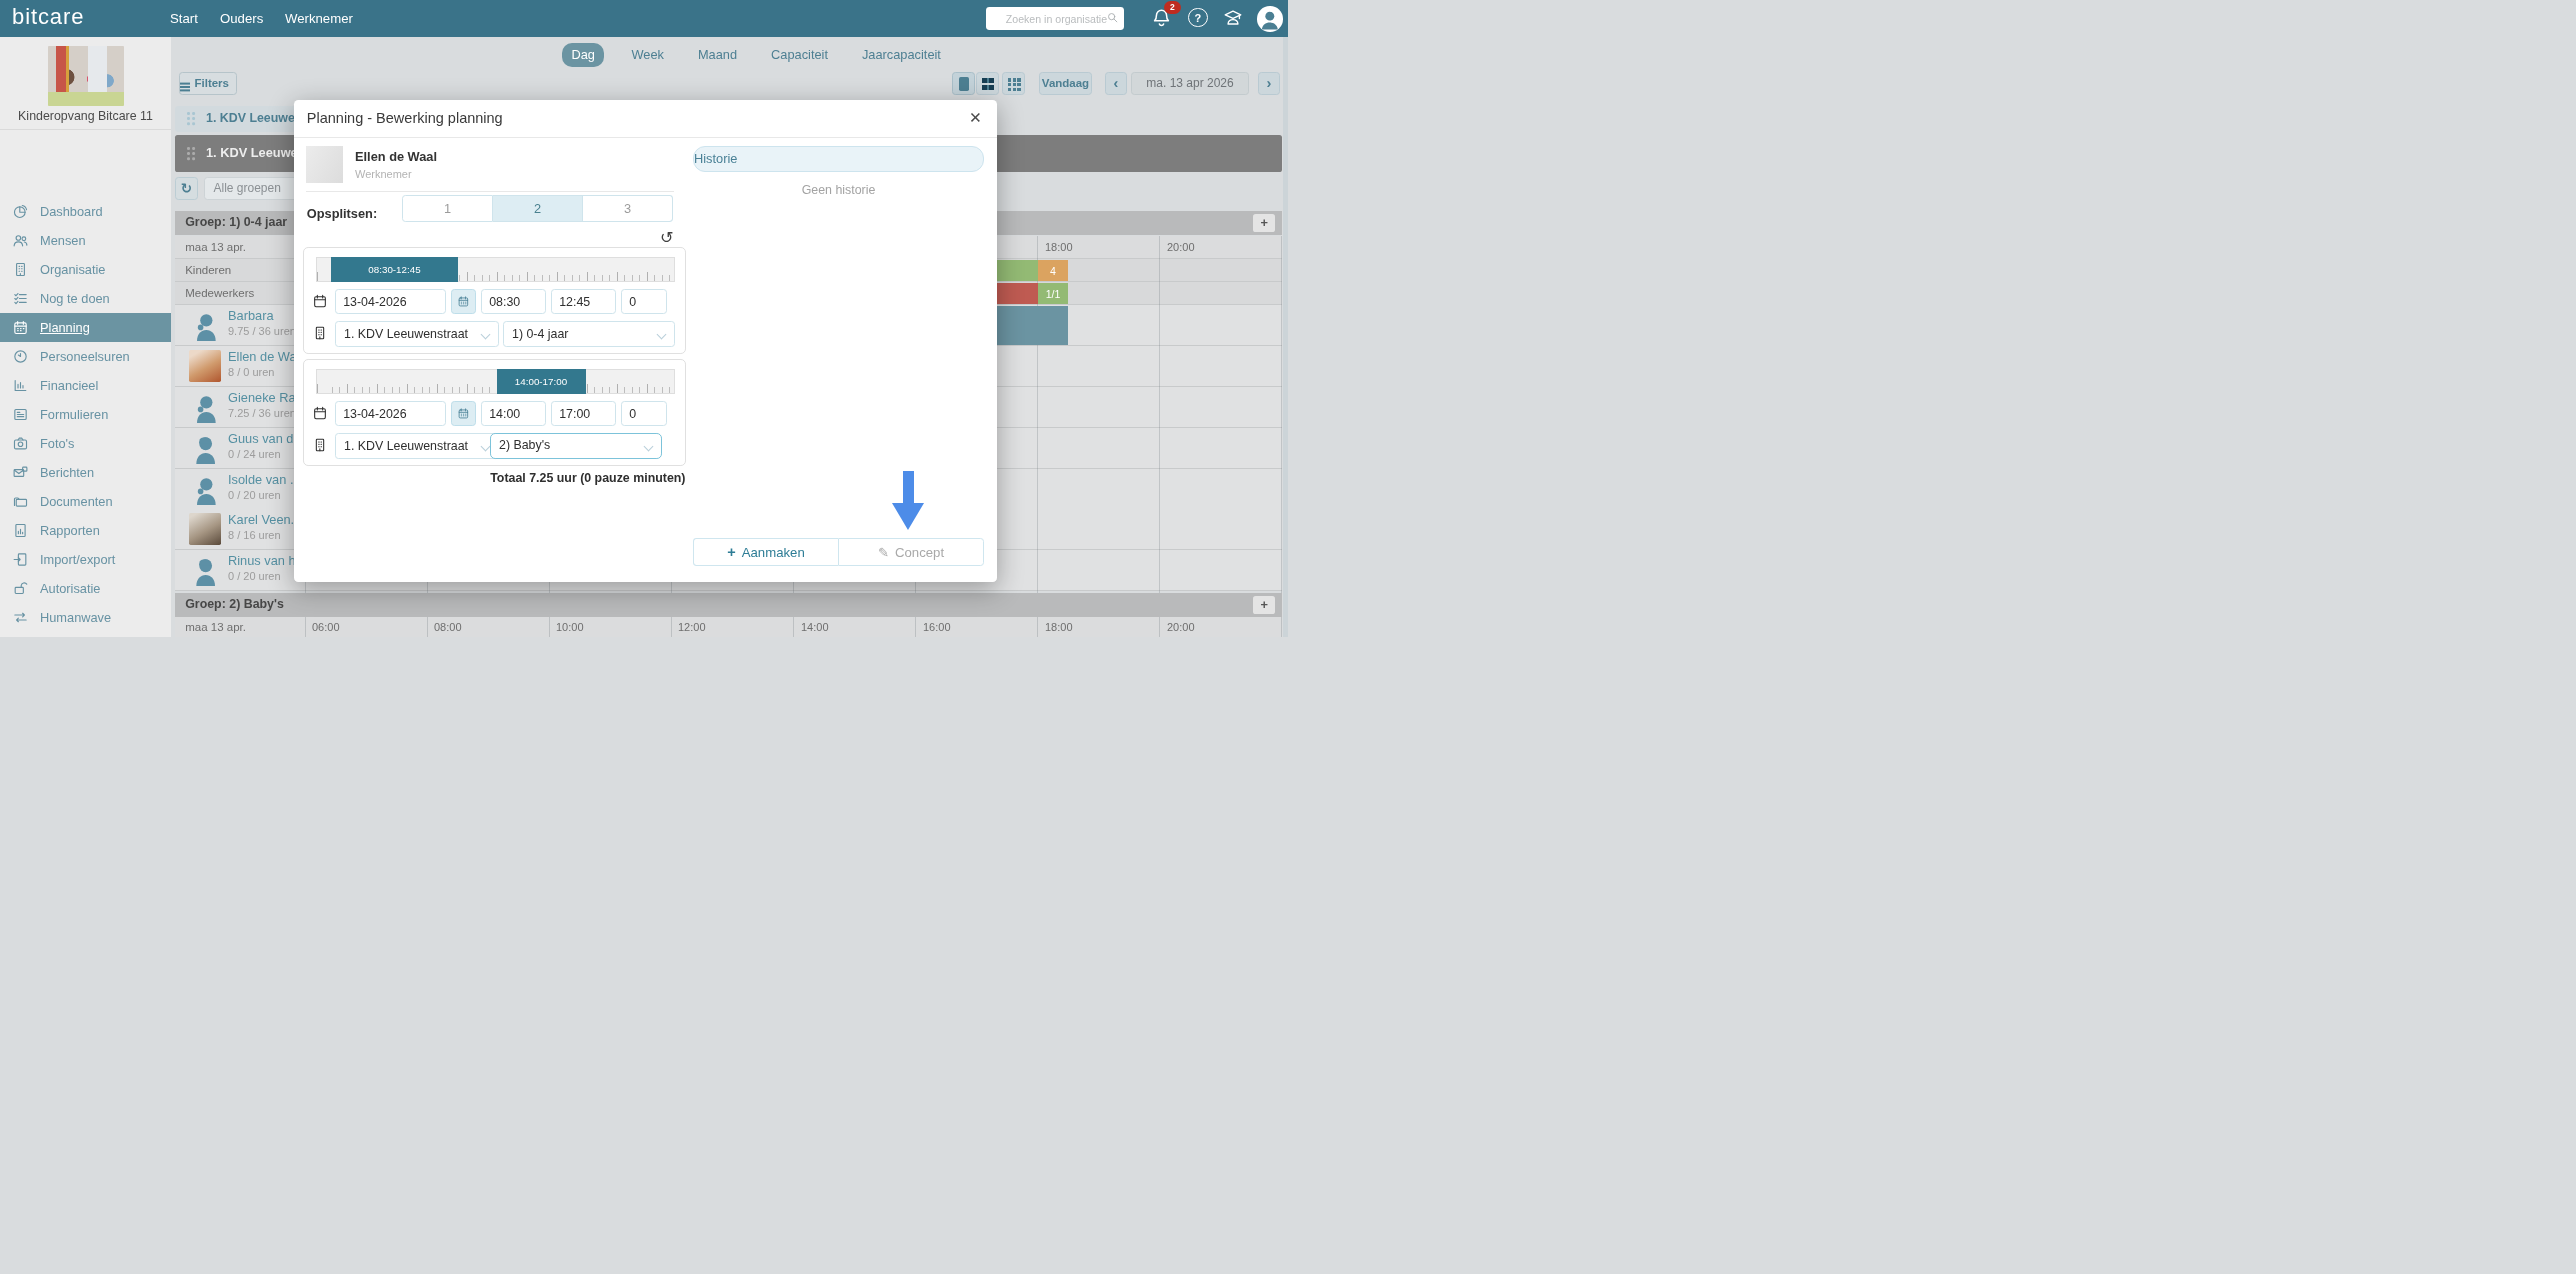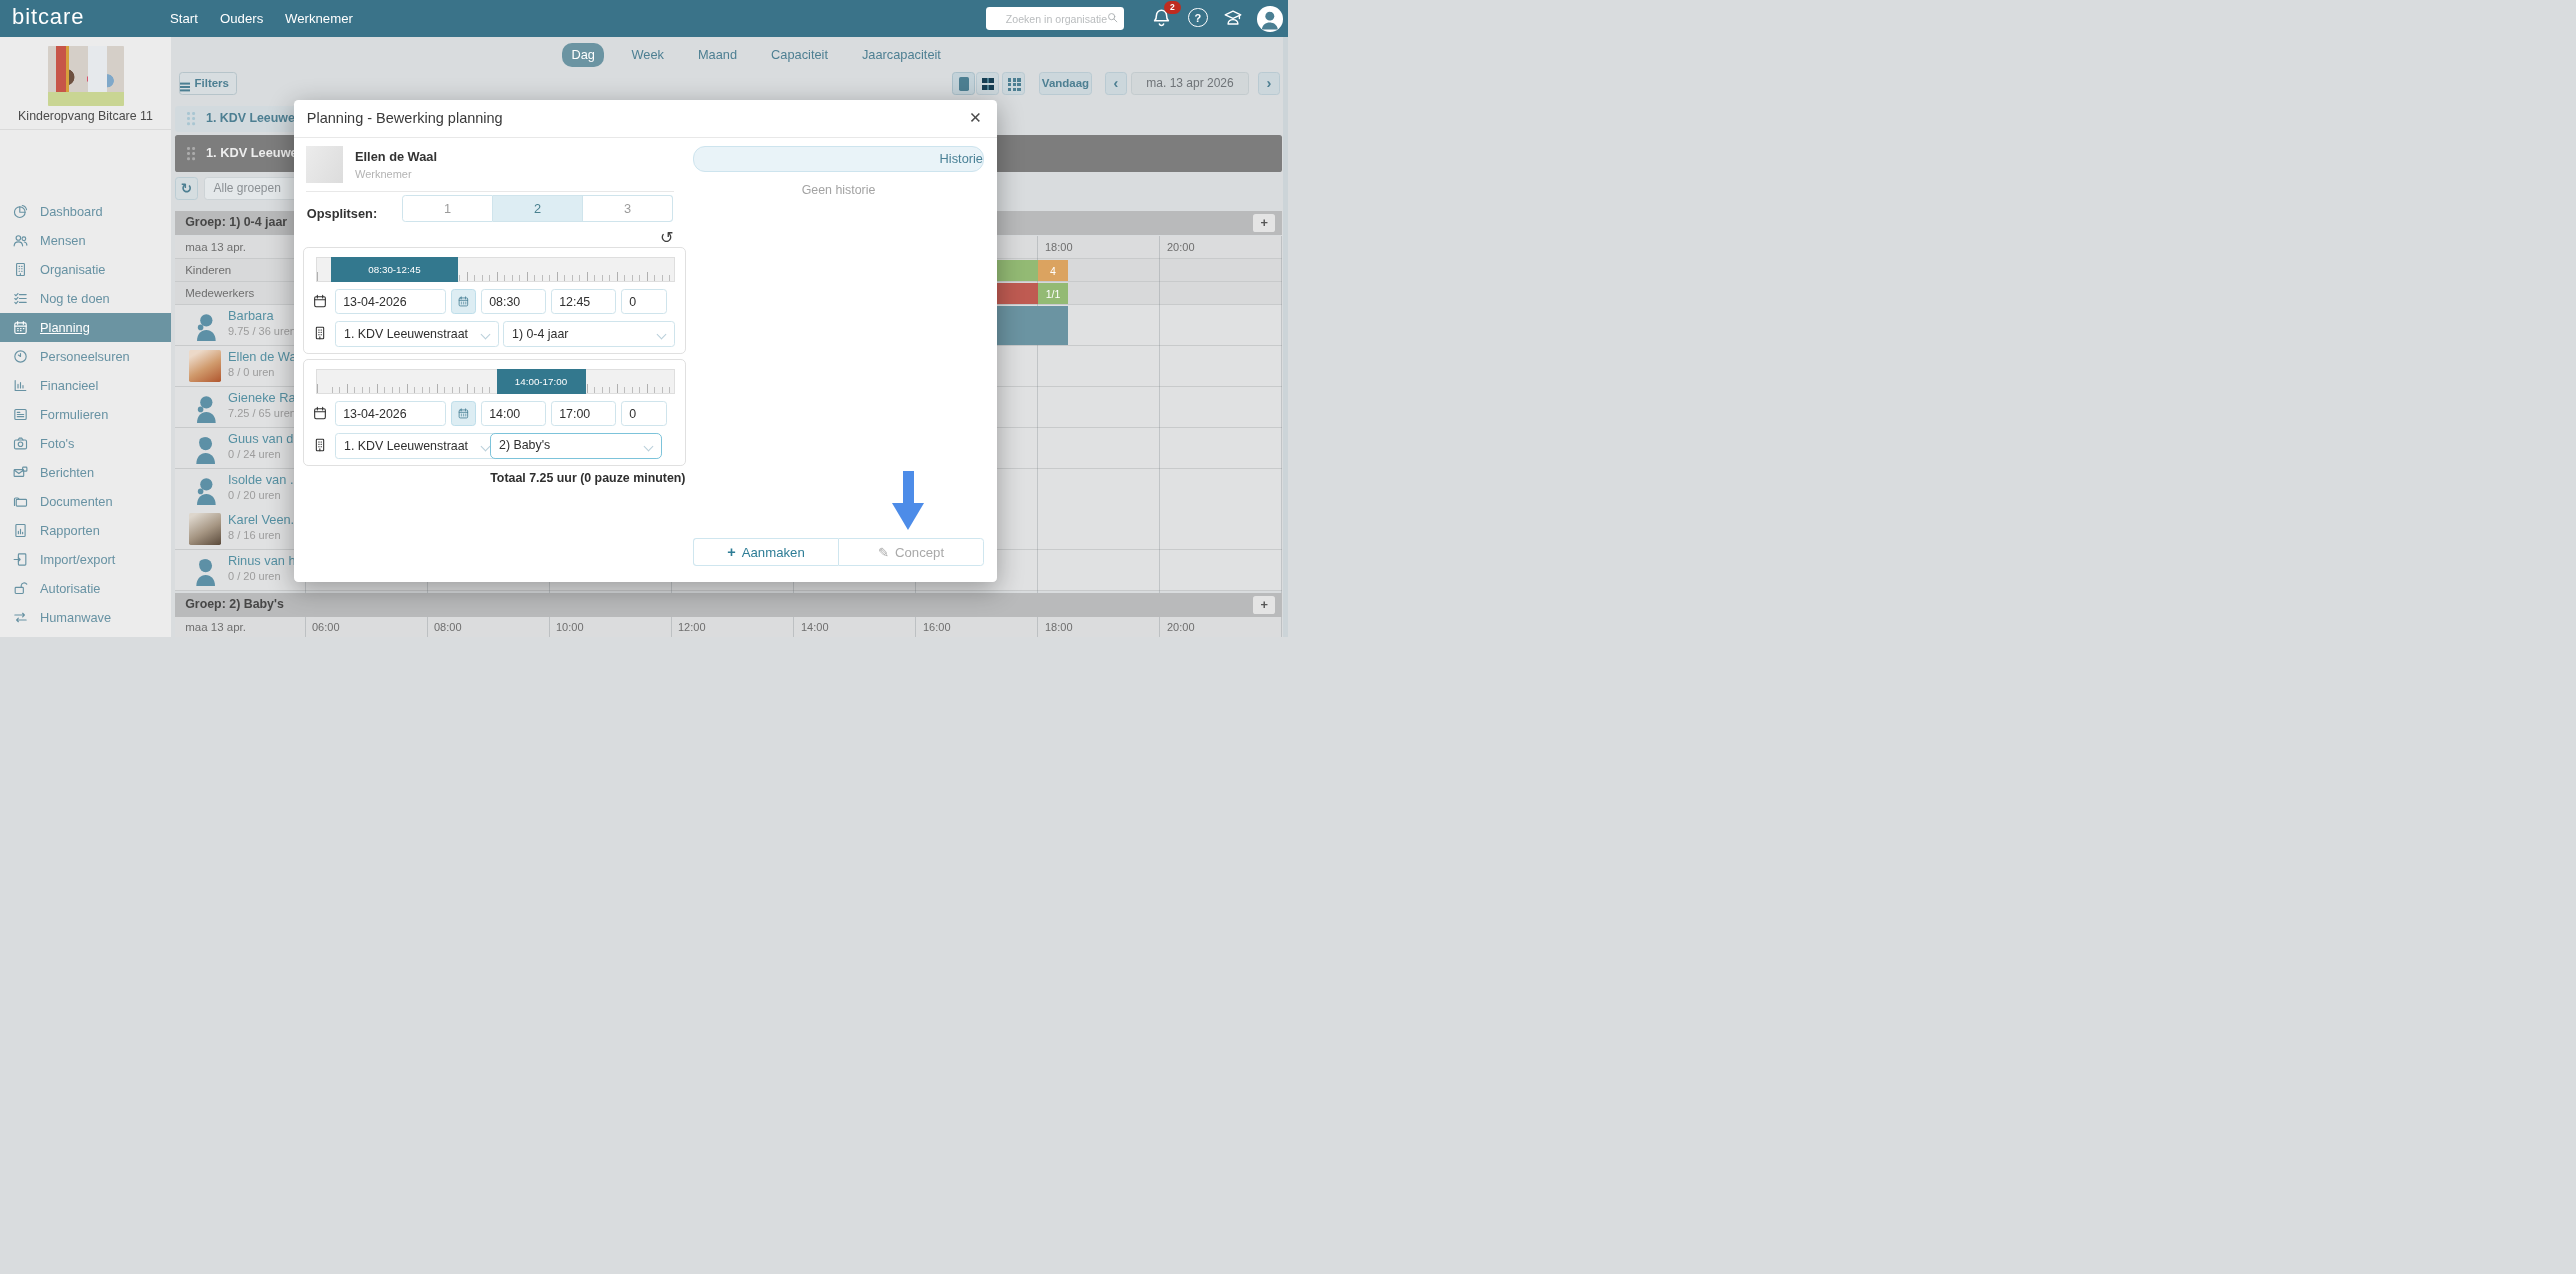--- a/index.html
+++ b/index.html
@@ -115,21 +115,21 @@
     padding-left:7.7px;box-sizing:border-box;font-family:inherit;background:#fff;outline:none;}
   .m-calbtn{position:absolute;width:25px;height:25px;background:#ddedf3;border:0.9px solid #bedeea;border-radius:3.4px;
     box-sizing:border-box;cursor:pointer;display:flex;align-items:center;justify-content:center;}
   .m-select{position:absolute;height:25.6px;border:0.9px solid #cfe4ec;border-radius:3.4px;font-size:12.4px;color:#2f2f2f;
     line-height:24px;padding-left:8.5px;box-sizing:border-box;cursor:pointer;background:#fff;}
   .m-select .car{position:absolute;right:8.5px;top:8.5px;width:6px;height:6px;border-right:1.3px solid #b9cfda;
     border-bottom:1.3px solid #b9cfda;transform:rotate(45deg);}
   .m-select.focused{border:1.7px solid #7cc3da;border-radius:5.1px;line-height:22px;}
   .m-total{position:absolute;left:8.5px;top:371px;width:383px;text-align:right;font-weight:bold;font-size:12.4px;color:#2f2f2f;}
   .m-hist{position:absolute;left:399px;top:46px;width:291px;height:25.6px;background:#e9f3f8;border:0.9px solid #cde4ee;
-    border-radius:12px;color:#4a8196;font-size:12.8px;text-align:right;line-height:24px;box-sizing:border-box;cursor:pointer;}
+    border-radius:12px;color:#4a8196;font-size:12.8px;text-align:left;line-height:24px;box-sizing:border-box;cursor:pointer;}
   .m-nohist{position:absolute;left:399px;top:83px;width:291px;text-align:center;color:#a3a3a3;font-size:12.4px;}
   .m-note{position:absolute;left:399px;top:370px;width:291px;height:61px;border:0.9px solid #d9d9d9;border-radius:3.4px;
     box-sizing:border-box;resize:none;font-family:inherit;font-size:12.4px;color:#444;padding:6px 7.7px;outline:none;}
   .m-note::placeholder{color:#b3b3b3;}
   .m-btnrow{position:absolute;left:399px;top:438px;width:291px;height:28px;display:flex;}
   .m-btn{flex:1;border:0.9px solid #cfe6ef;background:#fff;font-size:13.2px;display:flex;align-items:center;
     justify-content:center;gap:6px;cursor:pointer;box-sizing:border-box;}
   .m-btn.create{color:#2e7d96;border-right-width:0;border-radius:3.4px 0 0 3.4px;}
   .m-btn.create b{font-size:14.5px;}
   .m-btn.concept{color:#a9a9a9;border-radius:0 3.4px 3.4px 0;}
@@ -404,21 +404,21 @@
     <span class="emp-name">Ellen de Waa...</span>
     <span class="emp-hours">8 / 0 uren</span>
   </div>
   <div class="prow" style="top:387px;height:41px;background:#e0e1e2">
     <span class="emp-avatar"><svg width="32" height="32" viewBox="0 0 24 24">
           <circle cx="13" cy="8.5" r="4.6" fill="#5d90a6"></circle>
           <circle cx="8.7" cy="13.8" r="2.1" fill="#5d90a6"></circle>
           <path d="M6 24c0-5.2 3.1-8.2 7-8.2s7 3 7 8.2z" fill="#5d90a6"></path>
         </svg></span>
     <span class="emp-name">Gieneke Ra...</span>
-    <span class="emp-hours">7.25 / 65 uren</span>
+    <span class="emp-hours">7.25 / 36 uren</span>
   </div>
   <div class="prow" style="top:428px;height:41px;background:#e0e1e2">
     <span class="emp-avatar"><svg width="32" height="32" viewBox="0 0 24 24">
           <circle cx="12.5" cy="8.8" r="4.8" fill="#5d90a6"></circle>
           <path d="M8 5.5c1.5-2 6-2.2 8 0l.5 3h-9z" fill="#5d90a6"></path>
           <path d="M5.5 24c0-5.2 3.1-8.2 7-8.2s7 3 7 8.2z" fill="#5d90a6"></path>
         </svg></span>
     <span class="emp-name">Guus van d...</span>
     <span class="emp-hours">0 / 24 uren</span>
   </div>

